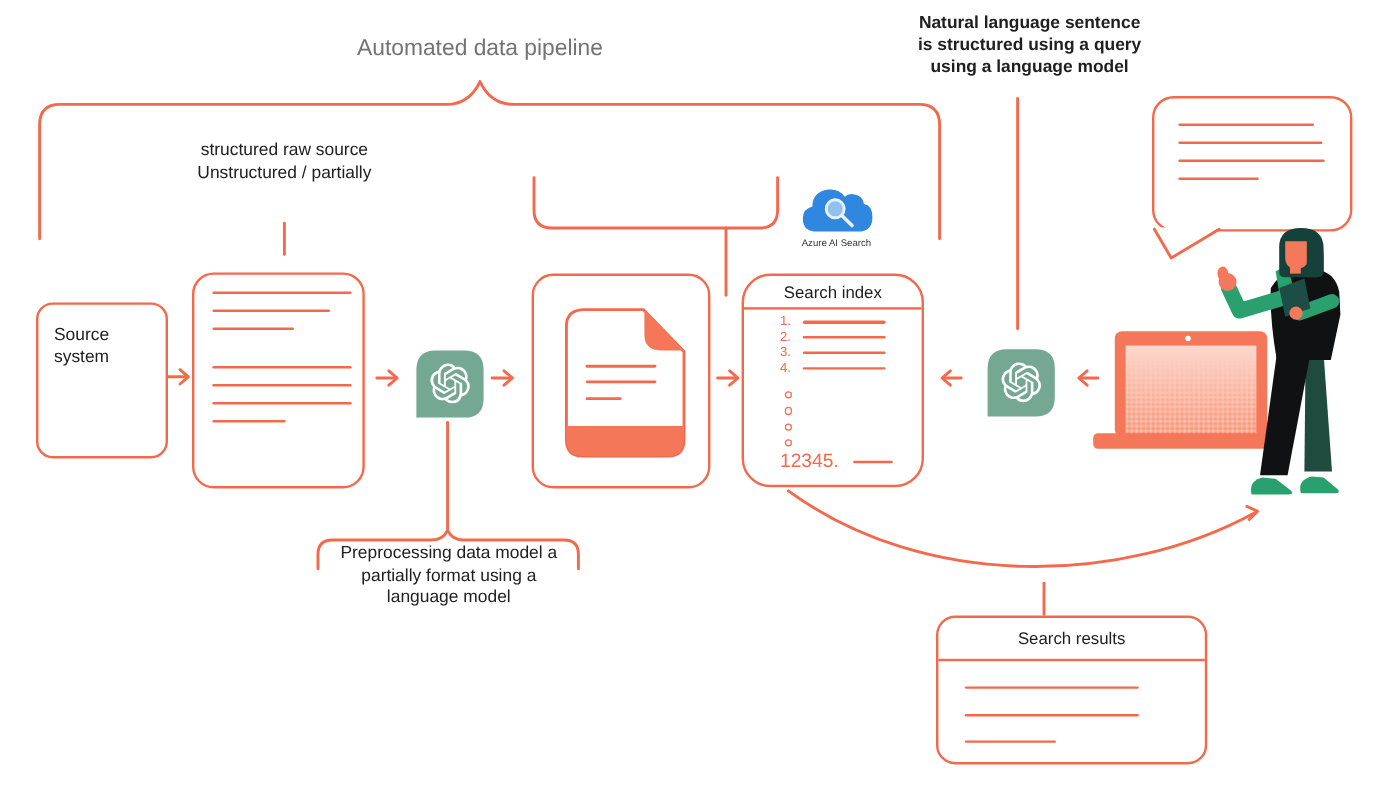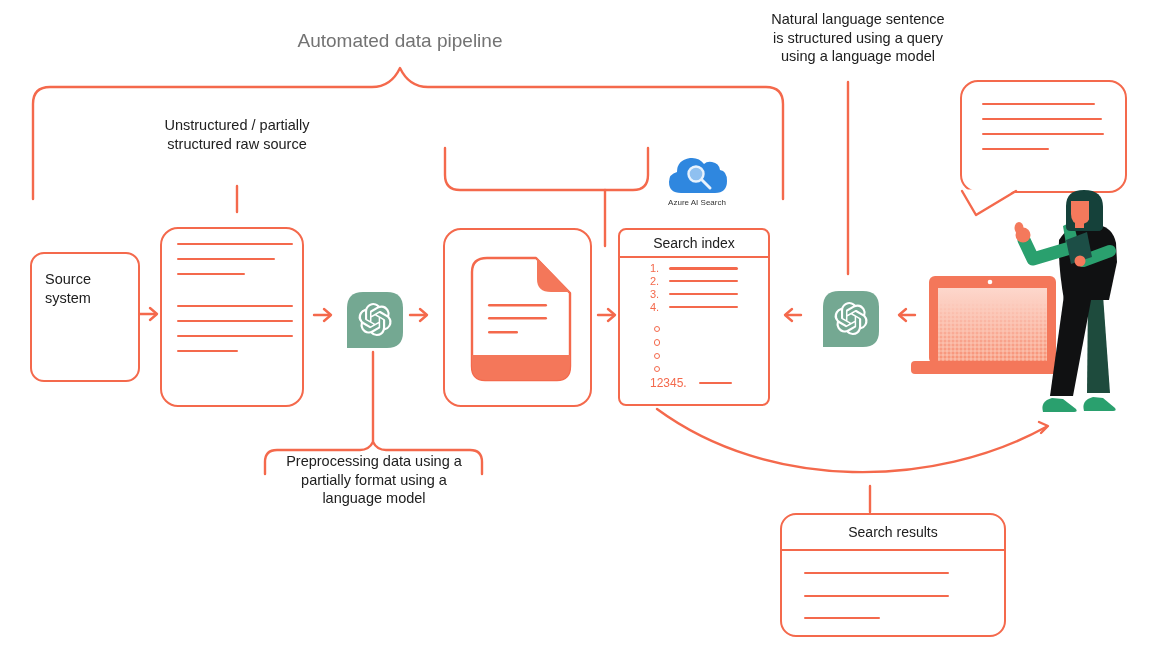--- a/index.html
+++ b/index.html
@@ -16,47 +16,47 @@
   .hline{position:absolute;height:2.4px;background:var(--coral);border-radius:2px;}
   .hdr{border-bottom:2.4px solid var(--coral);text-align:center;font-size:14px;color:var(--ink);}
   
   .si-rows{position:absolute;left:30px;top:32px;}
   .si-row{display:flex;align-items:center;height:12.8px;}
   .si-num{width:17px;color:var(--coral);font-size:11px;text-align:left;}
   .si-line{height:2.4px;background:var(--coral);border-radius:2px;margin-left:2px;}
   .si-dots{position:absolute;left:34px;top:96px;}
   .dot{display:block;width:4.2px;height:4.2px;border:1.3px solid var(--coral);border-radius:50%;margin-bottom:7.2px;}
   .si-footer{position:absolute;left:30px;top:146px;display:flex;align-items:center;}
-  .si-footer .num{color:var(--coral);font-size:12px;margin-right:10px;}
+  .si-footer .num{color:var(--coral);font-size:16px;margin-right:10px;}
   
   #overlay{position:absolute;left:0;top:0;pointer-events:none;}
   .sc{stroke:var(--coral);fill:none;stroke-width:2.4;stroke-linecap:round;stroke-linejoin:round;}
   .fcoral{fill:var(--coral_fill);}
   .azure-label{position:absolute;text-align:center;font-size:8px;color:#333;}
 </style>
 </head>
 <body>
 
 <div id="stage">
 
   <div class="title-label" style="left:240px;top:30px;width:320px;">Automated data pipeline</div>
 
   <div class="callout" style="left:137px;top:116px;width:200px;">
+    <div>structured raw source</div>
     <div>Unstructured / partially</div>
-    <div>structured raw source</div>
   </div>
 
 
   <div class="callout" style="left:254px;top:452px;width:240px;">
-    <div>Preprocessing data using a</div>
+    <div>Preprocessing data model a</div>
     <div>partially format using a</div>
     <div>language model</div>
   </div>
 
-  <div class="callout" style="left:738px;top:10px;width:240px;">
+  <div class="callout" style="left:738px;top:10px;width:240px;font-weight:bold;">
     <div>Natural language sentence</div>
     <div>is structured using a query</div>
     <div>using a language model</div>
   </div>
 
   <div class="box" style="left:30px;top:252px;width:110px;height:130px;border-radius:14px;">
     <div style="padding:16px 0 0 13px;font-size:14.5px;line-height:19px;">
       <div>Source</div>
       <div>system</div>
     </div>
@@ -67,21 +67,21 @@
     <div class="hline" style="left:15px;top:29px;width:98px;"></div>
     <div class="hline" style="left:15px;top:44px;width:68px;"></div>
     <div class="hline" style="left:15px;top:76px;width:116px;"></div>
     <div class="hline" style="left:15px;top:91px;width:116px;"></div>
     <div class="hline" style="left:15px;top:106px;width:116px;"></div>
     <div class="hline" style="left:15px;top:121px;width:61px;"></div>
   </div>
 
   <div class="box" style="left:443px;top:228px;width:149px;height:179px;border-radius:18px;"></div>
 
-  <div class="box" style="left:618px;top:228px;width:152px;height:178px;border-radius:8px;">
+  <div class="box" style="left:618px;top:228px;width:152px;height:178px;border-radius:24px;">
     <div class="hdr" style="height:26px;line-height:27px;">Search index</div>
     <div class="si-rows">
       <div class="si-row">
         <span class="si-num">1.</span>
         <span class="si-line" style="width:69px;"></span>
       </div>
       <div class="si-row">
         <span class="si-num">2.</span>
         <span class="si-line" style="width:69px;"></span>
       </div>

